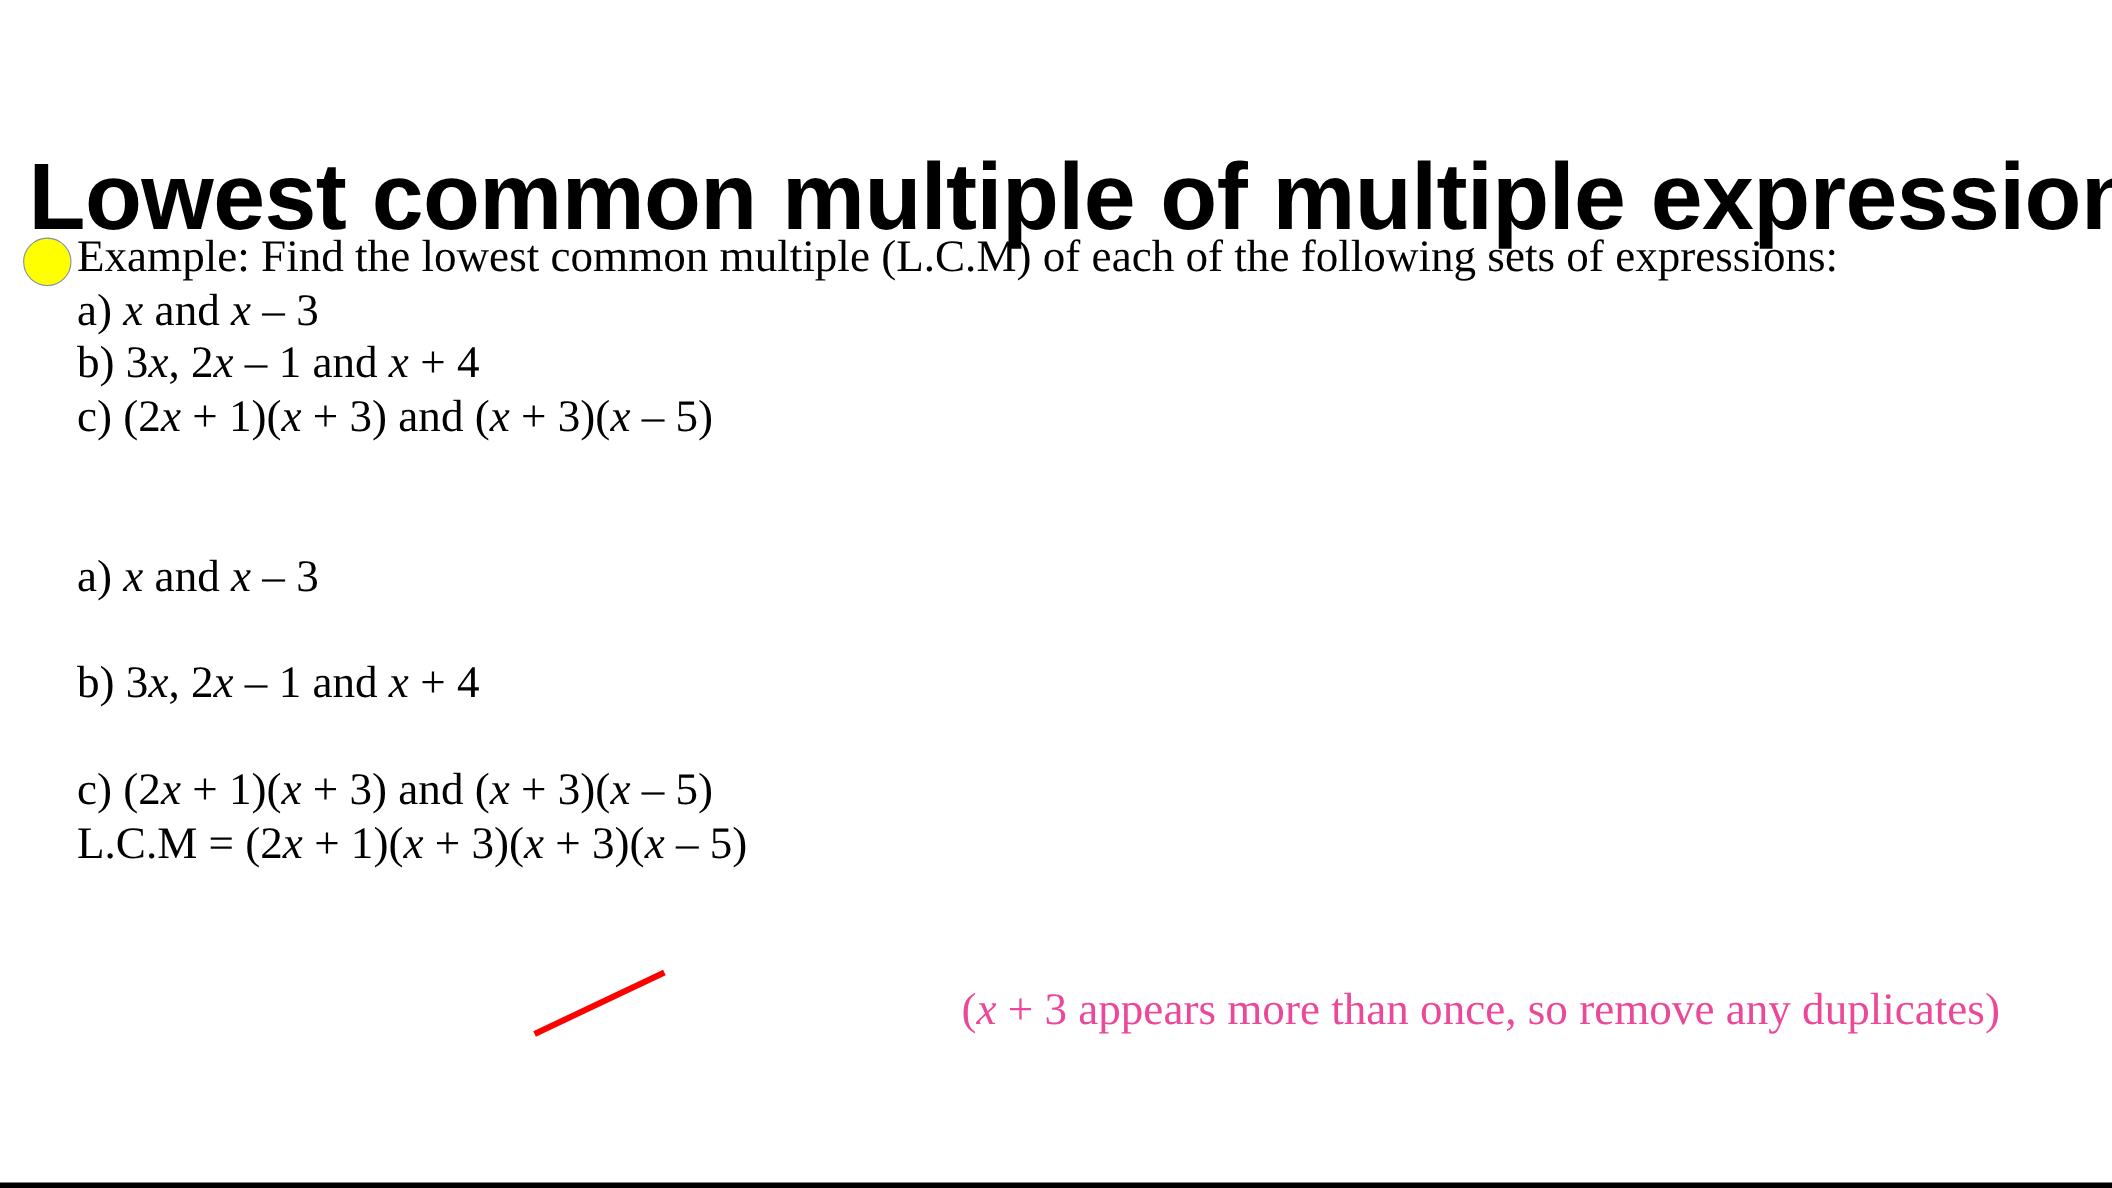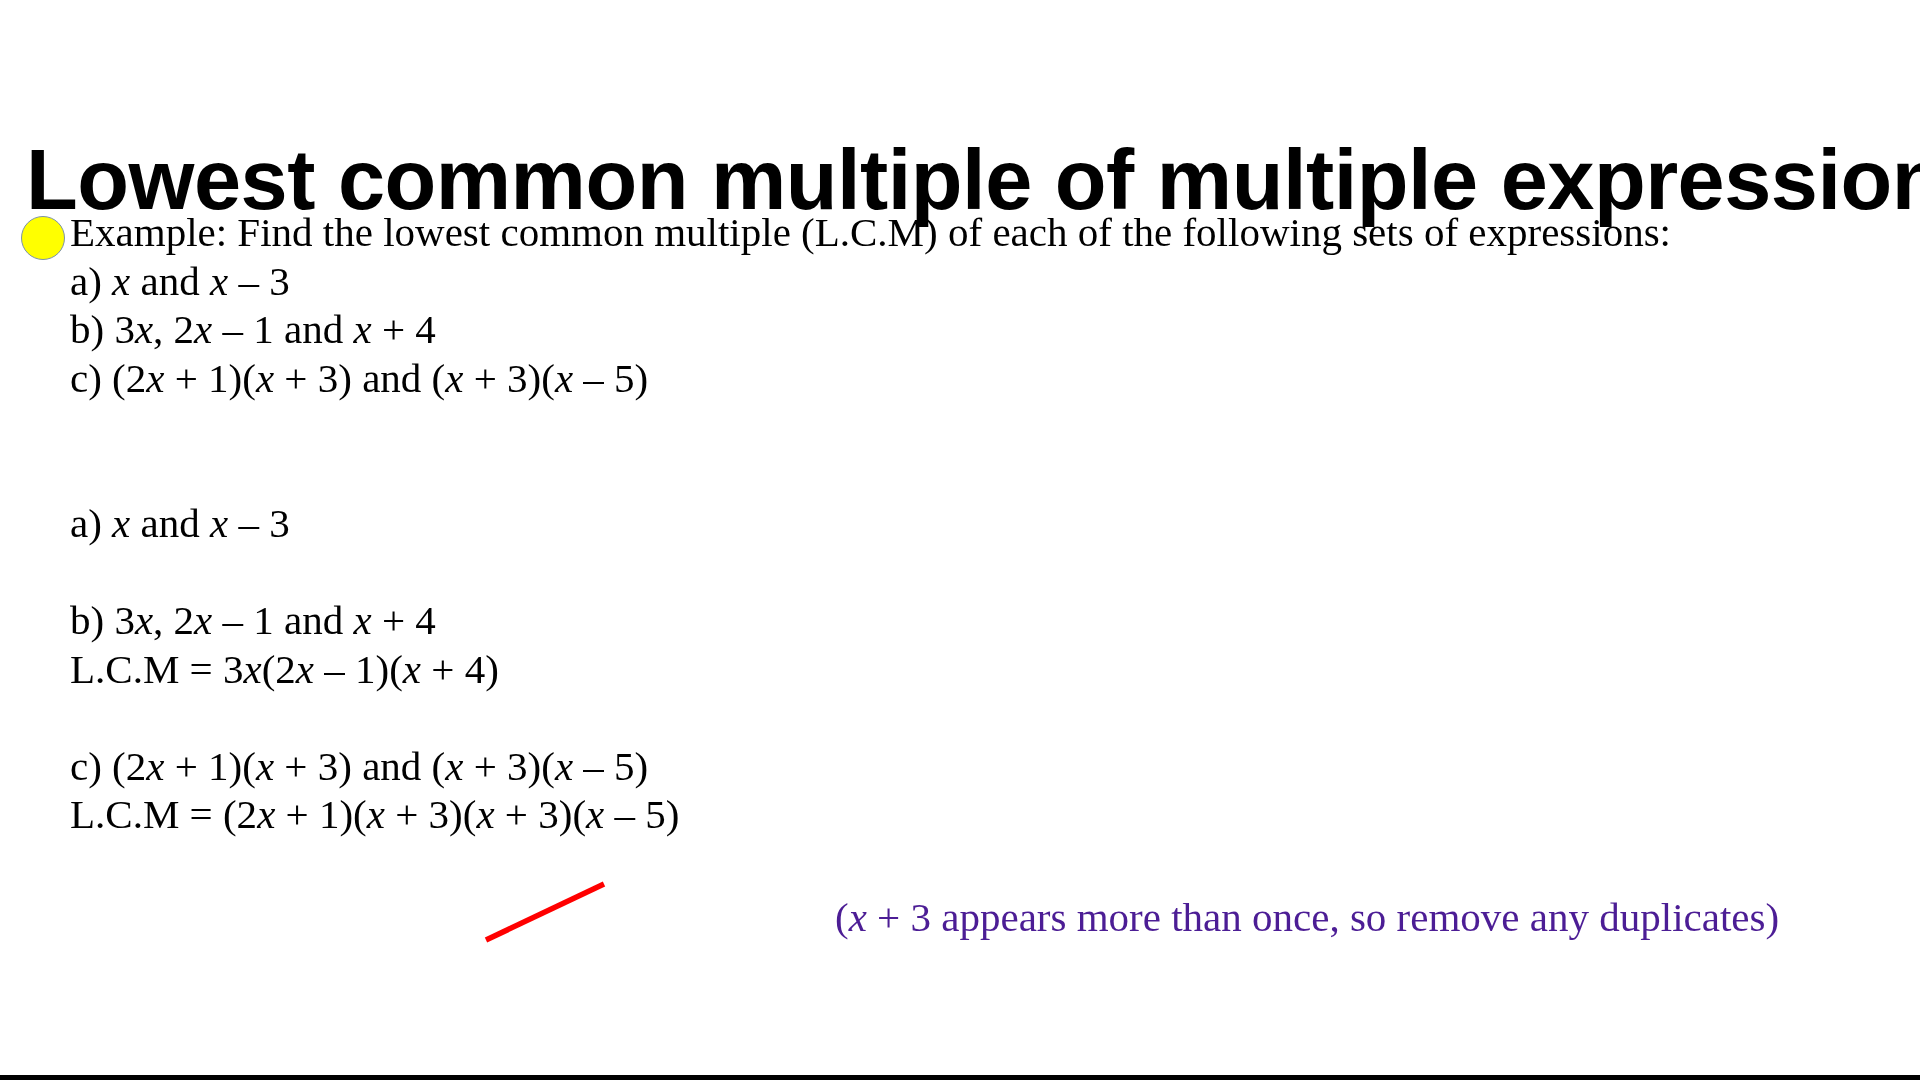--- a/index.html
+++ b/index.html
@@ -73,25 +73,25 @@
     left: 480px;
     top: 878px;
     width: 130px;
     height: 70px;
     pointer-events: none;
   }
 
   
   #note {
     position: absolute;
-    left: 835px;
+    left: 874px;
     top: 893px;
     font-size: 41px;
     line-height: 48.5px;
-    color: #4c1d95;
+    color: #ec4899;
     white-space: nowrap;
   }
 </style>
 </head>
 <body>
 
 <div id="slide" style="background: rgb(255, 255, 255); color: rgb(0, 0, 0); border-bottom-color: rgb(0, 0, 0);">
 
   <h1 id="title">Lowest common multiple of multiple expressions</h1>
 
@@ -110,21 +110,20 @@
     <div class="line blank"></div>
 
 
     <div class="line blank"></div>
 
     <div class="line"><span>a) </span><span class="var">x</span><span> and </span><span class="var">x</span><span> – 3</span></div>
 
     <div class="line blank"></div>
 
     <div class="line"><span>b) 3</span><span class="var">x</span><span>, 2</span><span class="var">x</span><span> – 1 and </span><span class="var">x</span><span> + 4</span></div>
-    <div class="line">L.C.M = 3<span class="var">x</span>(2<span class="var">x</span> – 1)(<span class="var">x</span> + 4)</div>
 
     <div class="line blank"></div>
 
     <div class="line"><span>c) (2</span><span class="var">x</span><span> + 1)(</span><span class="var">x</span><span> + 3) and (</span><span class="var">x</span><span> + 3)(</span><span class="var">x</span><span> – 5)</span></div>
     <div class="line">L.C.M = (2<span class="var">x</span> + 1)(<span class="var">x</span> + 3)(<span class="var">x</span> + 3)(<span class="var">x</span> – 5)</div>
 
   </div>
 
   <div id="note">(<span class="var">x</span> + 3 appears more than once, so remove any duplicates)</div>
 

